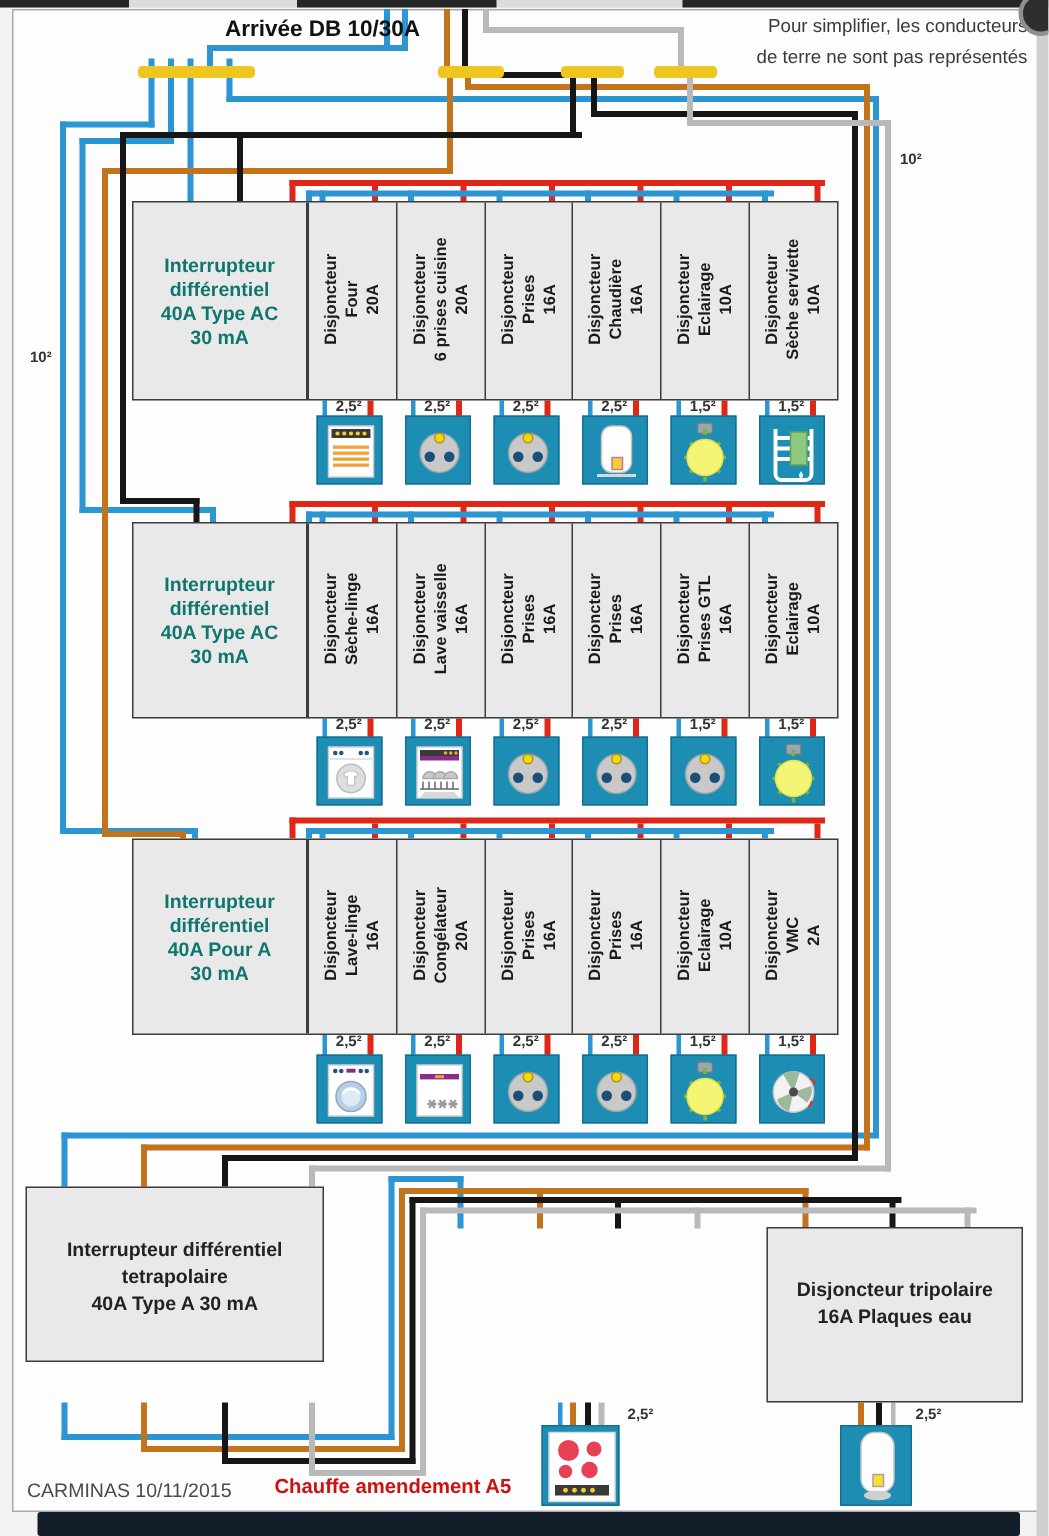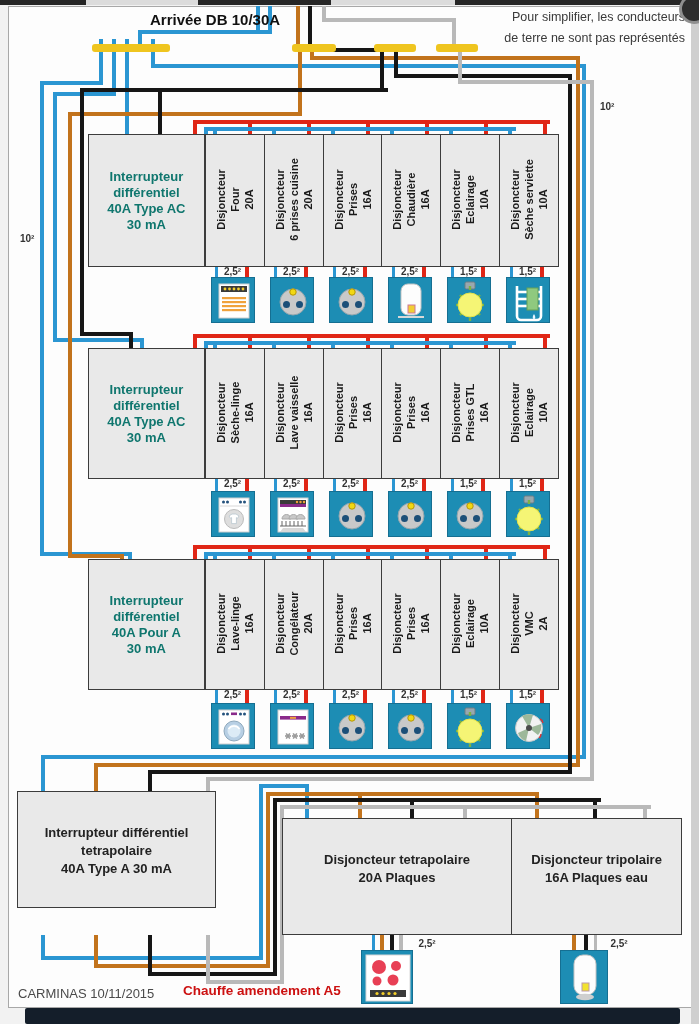--- a/index.html
+++ b/index.html
@@ -616,24 +616,20 @@
           <rect x="13" y="4" width="22" height="40" rx="9" fill="#fdfdfd" stroke="#c4c4c4"></rect>
           <rect x="21" y="32" width="7" height="8" fill="#f2e22e" stroke="#b9a"></rect>
           <ellipse cx="24" cy="46" rx="9" ry="3.2" fill="#cfcfcf"></ellipse>
         </svg></div>
     </div>
 
   <div class="bigbox" style="left:17px;top:791px;width:199px;height:117px">
     <div>Interrupteur différentiel tetrapolaire</div>
     <div>40A Type A 30 mA</div>
   </div>
-  <div class="bigbox" style="left:282px;top:818px;width:230px;height:117px">
-    <div>Disjoncteur tetrapolaire</div>
-    <div>20A Plaques</div>
-  </div>
   <div class="bigbox" style="left:511px;top:818px;width:171px;height:117px">
     <div>Disjoncteur tripolaire</div>
     <div>16A Plaques eau</div>
   </div>
 
   <div class="abs sizelbl" style="left:412px;top:938px;width:30px">2,5²</div>
   <div class="abs sizelbl" style="left:604px;top:938px;width:30px">2,5²</div>
 
   <div class="abs" id="footer-credit">CARMINAS 10/11/2015</div>
   <div class="abs" id="footer-compliance">Chauffe amendement A5</div>

